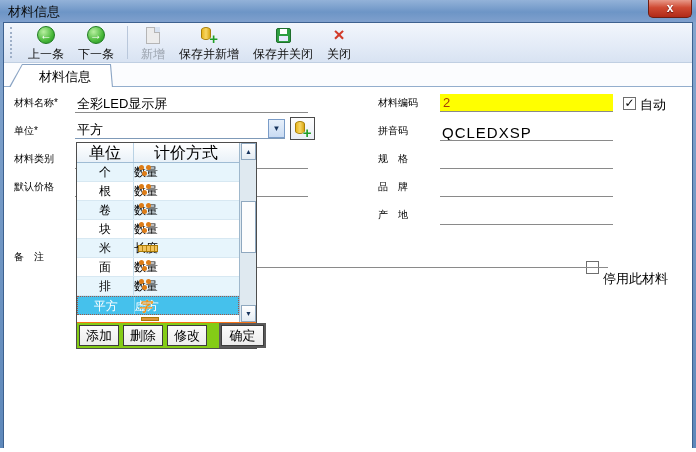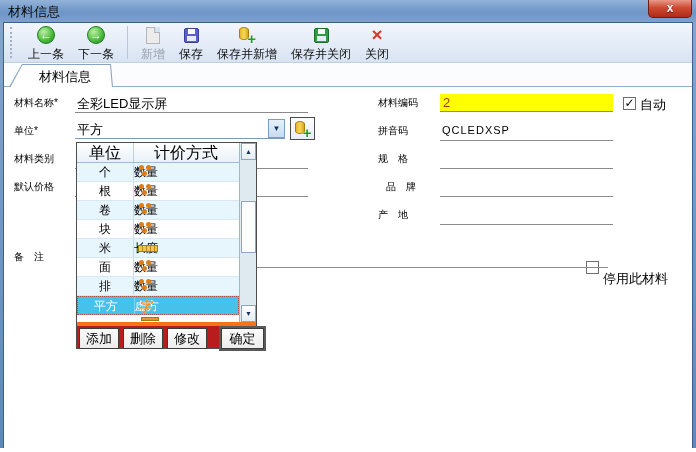--- a/index.html
+++ b/index.html
@@ -117,22 +117,22 @@
     background:#e0953a; border:1px solid #a87a08; }
 
   
   .vscroll { position:absolute; right:0; top:0; width:17px; height:179px; background:#dfe9f0; border-left:1px solid #9fb8cc; }
   .sbtn { position:absolute; left:1px; width:15px; height:17px; background:linear-gradient(180deg,#ffffff,#e4ecf3);
     border:1px solid #8fa8bf; font-size:7px; color:#16335c; text-align:center; line-height:16px; cursor:pointer; }
   .sthumb { position:absolute; left:1px; top:58px; width:15px; height:52px;
     background:#fdfdfd; border:1px solid #8fa8bf; cursor:grab; }
 
   
-  .pfoot { position:absolute; left:0; bottom:0; width:179px; height:26px; background:#b91c1c;
-    border-top:4px solid #f97316; }
+  .pfoot { position:absolute; left:0; bottom:0; width:179px; height:26px; background:#84cc16;
+    border-top:1px solid #f97316; }
   .pbtn { position:absolute; top:2px; height:21px; background:linear-gradient(180deg,#fbfbfb,#ececec);
     border:1px solid #3c3c3c; font-size:13px; text-align:center; line-height:19px; cursor:pointer; }
   .pbtn.b0 { left:2px;  width:40px; }
   .pbtn.b1 { left:46px; width:40px; }
   .pbtn.b2 { left:90px; width:40px; }
   .pbtn.b3 { left:134px; width:43px; outline:2px solid #5a5a5a; outline-offset:0px;margin-left:10px; }
 </style>
 </head>
 <body>
 
@@ -161,26 +161,20 @@
       </div>
       <div class="tsep"></div>
       <div class="tbtn disabled">
         <div class="ic">
             <span class="ic-page"></span>
           </div>
         <span class="lbl">新增</span>
       </div>
       <div class="tbtn">
         <div class="ic">
-            <span class="ic-floppy blue"></span>
-          </div>
-        <span class="lbl">保存</span>
-      </div>
-      <div class="tbtn">
-        <div class="ic">
             <span class="ic-db">
               <span class="ic-cyl"></span>
               <span class="ic-plus">+</span>
             </span>
           </div>
         <span class="lbl">保存并新增</span>
       </div>
       <div class="tbtn">
         <div class="ic">
             <span class="ic-floppy green"></span>
@@ -227,27 +221,27 @@
 
       <span class="flabel" style="left:10px;top:163px;">备　注</span>
       <div class="uline" style="left:126px;top:180px;width:478px;"></div>
 
       <span class="flabel" style="left:374px;top:9px;">材料编码</span>
       <div class="yellowbox" style="left:436px;top:7px;width:173px;height:18px;">2</div>
       <span class="cbox" style="left:619px;top:10px;">✓</span>
       <span class="cblabel" style="left:636px;top:9px;">自动</span>
 
       <span class="flabel" style="left:374px;top:37px;">拼音码</span>
-      <span class="fvalue" style="left:438px;top:37px;font-size:11px;letter-spacing:1px;">QCLEDXSP</span>
+      <span class="fvalue" style="left:438px;top:37px;font-size:15px;letter-spacing:1px;">QCLEDXSP</span>
       <div class="uline" style="left:436px;top:53px;width:173px;"></div>
 
       <span class="flabel" style="left:374px;top:65px;">规　格</span>
       <div class="uline" style="left:436px;top:81px;width:173px;"></div>
 
-      <span class="flabel" style="left:374px;top:93px;margin-left:8px;">品　牌</span>
+      <span class="flabel" style="left:374px;top:93px;">品　牌</span>
       <div class="uline" style="left:436px;top:109px;width:173px;"></div>
 
       <span class="flabel" style="left:374px;top:121px;">产　地</span>
       <div class="uline" style="left:436px;top:137px;width:173px;"></div>
 
       <span class="cbox" style="left:582px;top:174px;"></span>
       <span class="cblabel" style="left:599px;top:183px;">停用此材料</span>
 
       <div class="panel">
         <div class="grid">

